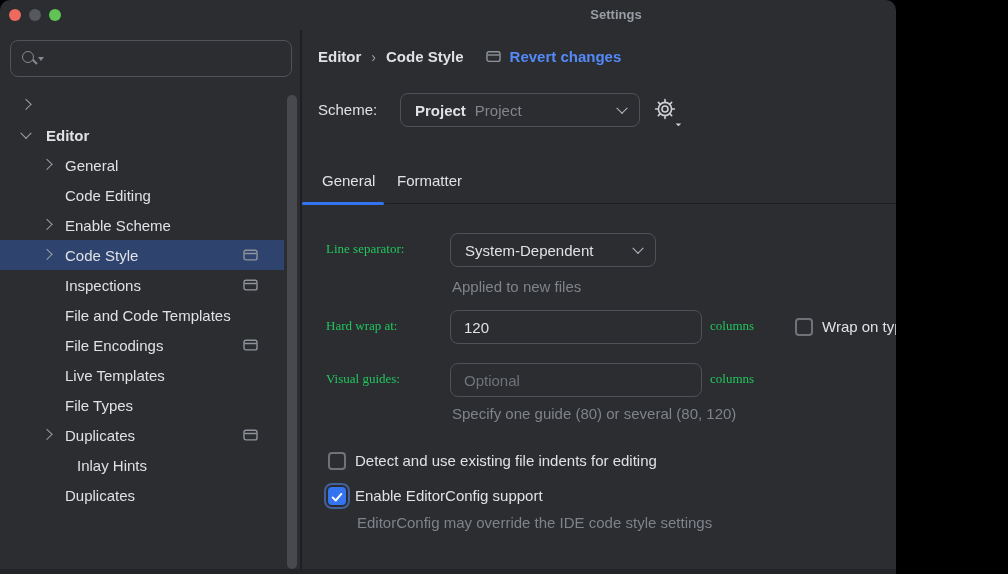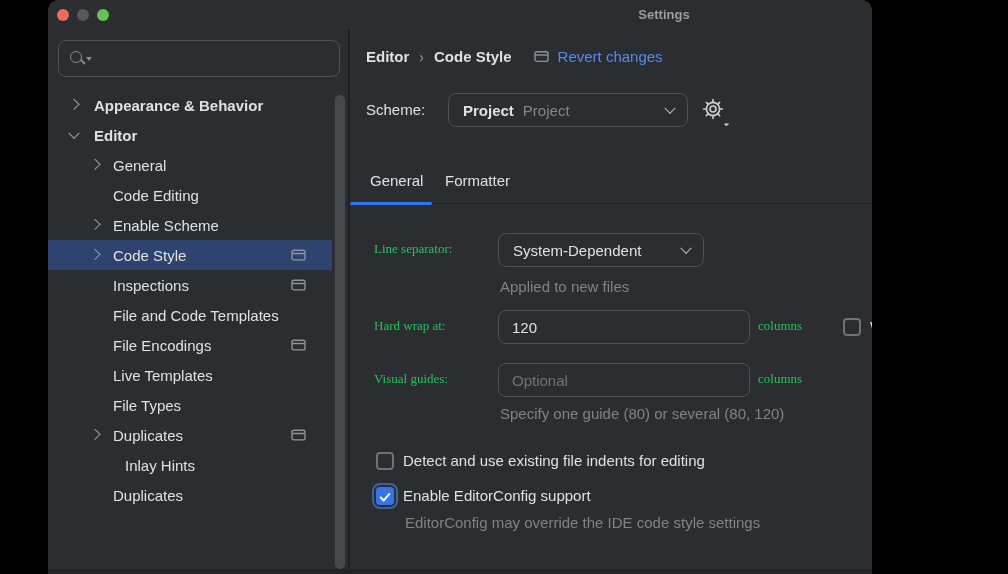--- a/index.html
+++ b/index.html
@@ -1,17 +1,17 @@
 <!DOCTYPE html>
 <html><head>
 <meta charset="utf-8">
 <style>
   html,body{margin:0;padding:0;background:#000;width:1008px;height:574px;overflow:hidden;
     font-family:"Liberation Sans","DejaVu Sans",sans-serif;-webkit-font-smoothing:antialiased;}
-  .window{position:relative;width:824px;height:574px;background:#2b2d30;border-radius:10px 10px 0 0;overflow:hidden;margin-left:48px;}
+  .window{position:relative;width:896px;height:574px;background:#2b2d30;border-radius:10px 10px 0 0;overflow:hidden;}
 
   
   .titlebar{position:absolute;top:0;left:0;right:0;height:30px;}
   .traffic{position:absolute;top:9px;width:12px;height:12px;border-radius:50%;}
   .tl-close{left:9px;background:#ec6a5e;}
   .tl-min{left:29px;background:#55585c;}
   .tl-zoom{left:49px;background:#5fc454;}
   .win-title{position:absolute;top:7px;left:616px;transform:translateX(-50%);
     font-size:13px;font-weight:700;color:#9a9da4;white-space:nowrap;}
 
@@ -37,21 +37,21 @@
   .t-label.b{font-weight:700;}
   .mod-ic{position:absolute;right:26px;top:50%;transform:translateY(-50%);line-height:0;}
 
   .v-scroll{position:absolute;top:65px;bottom:5px;left:287px;width:10px;border-radius:5px;background:#47494e;}
 
   
   .content{position:absolute;top:30px;left:302px;right:0;bottom:0;background:#2b2d30;}
   .crumbs{position:absolute;top:18px;left:16px;display:flex;align-items:center;font-size:15px;color:#dfe1e5;}
   .crumb{font-weight:700;}
   .crumb-sep{color:#9da0a8;margin:0 10px;font-size:14px;}
-  .revert-wrap{display:flex;align-items:center;margin-left:22px;}
+  .revert-wrap{display:flex;align-items:center;margin-left:22px;font-weight:bold;}
   .revert-link{color:#548af7;margin-left:9px;cursor:pointer;}
 
   .scheme-label{position:absolute;left:16px;top:71px;font-size:15px;color:#dfe1e5;}
   .combo{position:absolute;box-sizing:border-box;height:34px;border:1px solid #4e5157;border-radius:8px;
     display:flex;align-items:center;padding:0 34px 0 14px;font-size:15px;color:#dfe1e5;cursor:pointer;background:transparent;}
   .combo .dd-chev{position:absolute;right:13px;top:50%;width:7px;height:7px;border-right:1.7px solid #b4b8bf;
     border-bottom:1.7px solid #b4b8bf;transform:translateY(-72%) rotate(45deg);}
   .combo-scheme{left:98px;top:63px;width:240px;}
   .combo-scheme .v1{font-weight:700;}
   .combo-scheme .v2{color:#83868d;margin-left:9px;}
@@ -96,21 +96,20 @@
       <span class="search-glyph">
         <span class="lens"></span>
           <span class="handle"></span>
           <span class="caret"></span>
       </span>
       <input class="search-input" type="text" style="">
     </div>
     <div class="tree" id="tree">
         <div class="t-row">
           <span class="chev r" style="left:22px"></span>
-          <span class="t-label b" style="left:46px">Appearance &amp; Behavior</span>
         </div>
         <div class="t-row">
           <span class="chev d" style="left:22px"></span>
           <span class="t-label b" style="left:46px">Editor</span>
         </div>
         <div class="t-row">
           <span class="chev r" style="left:43px"></span>
           <span class="t-label" style="left:65px">General</span>
         </div>
         <div class="t-row">

